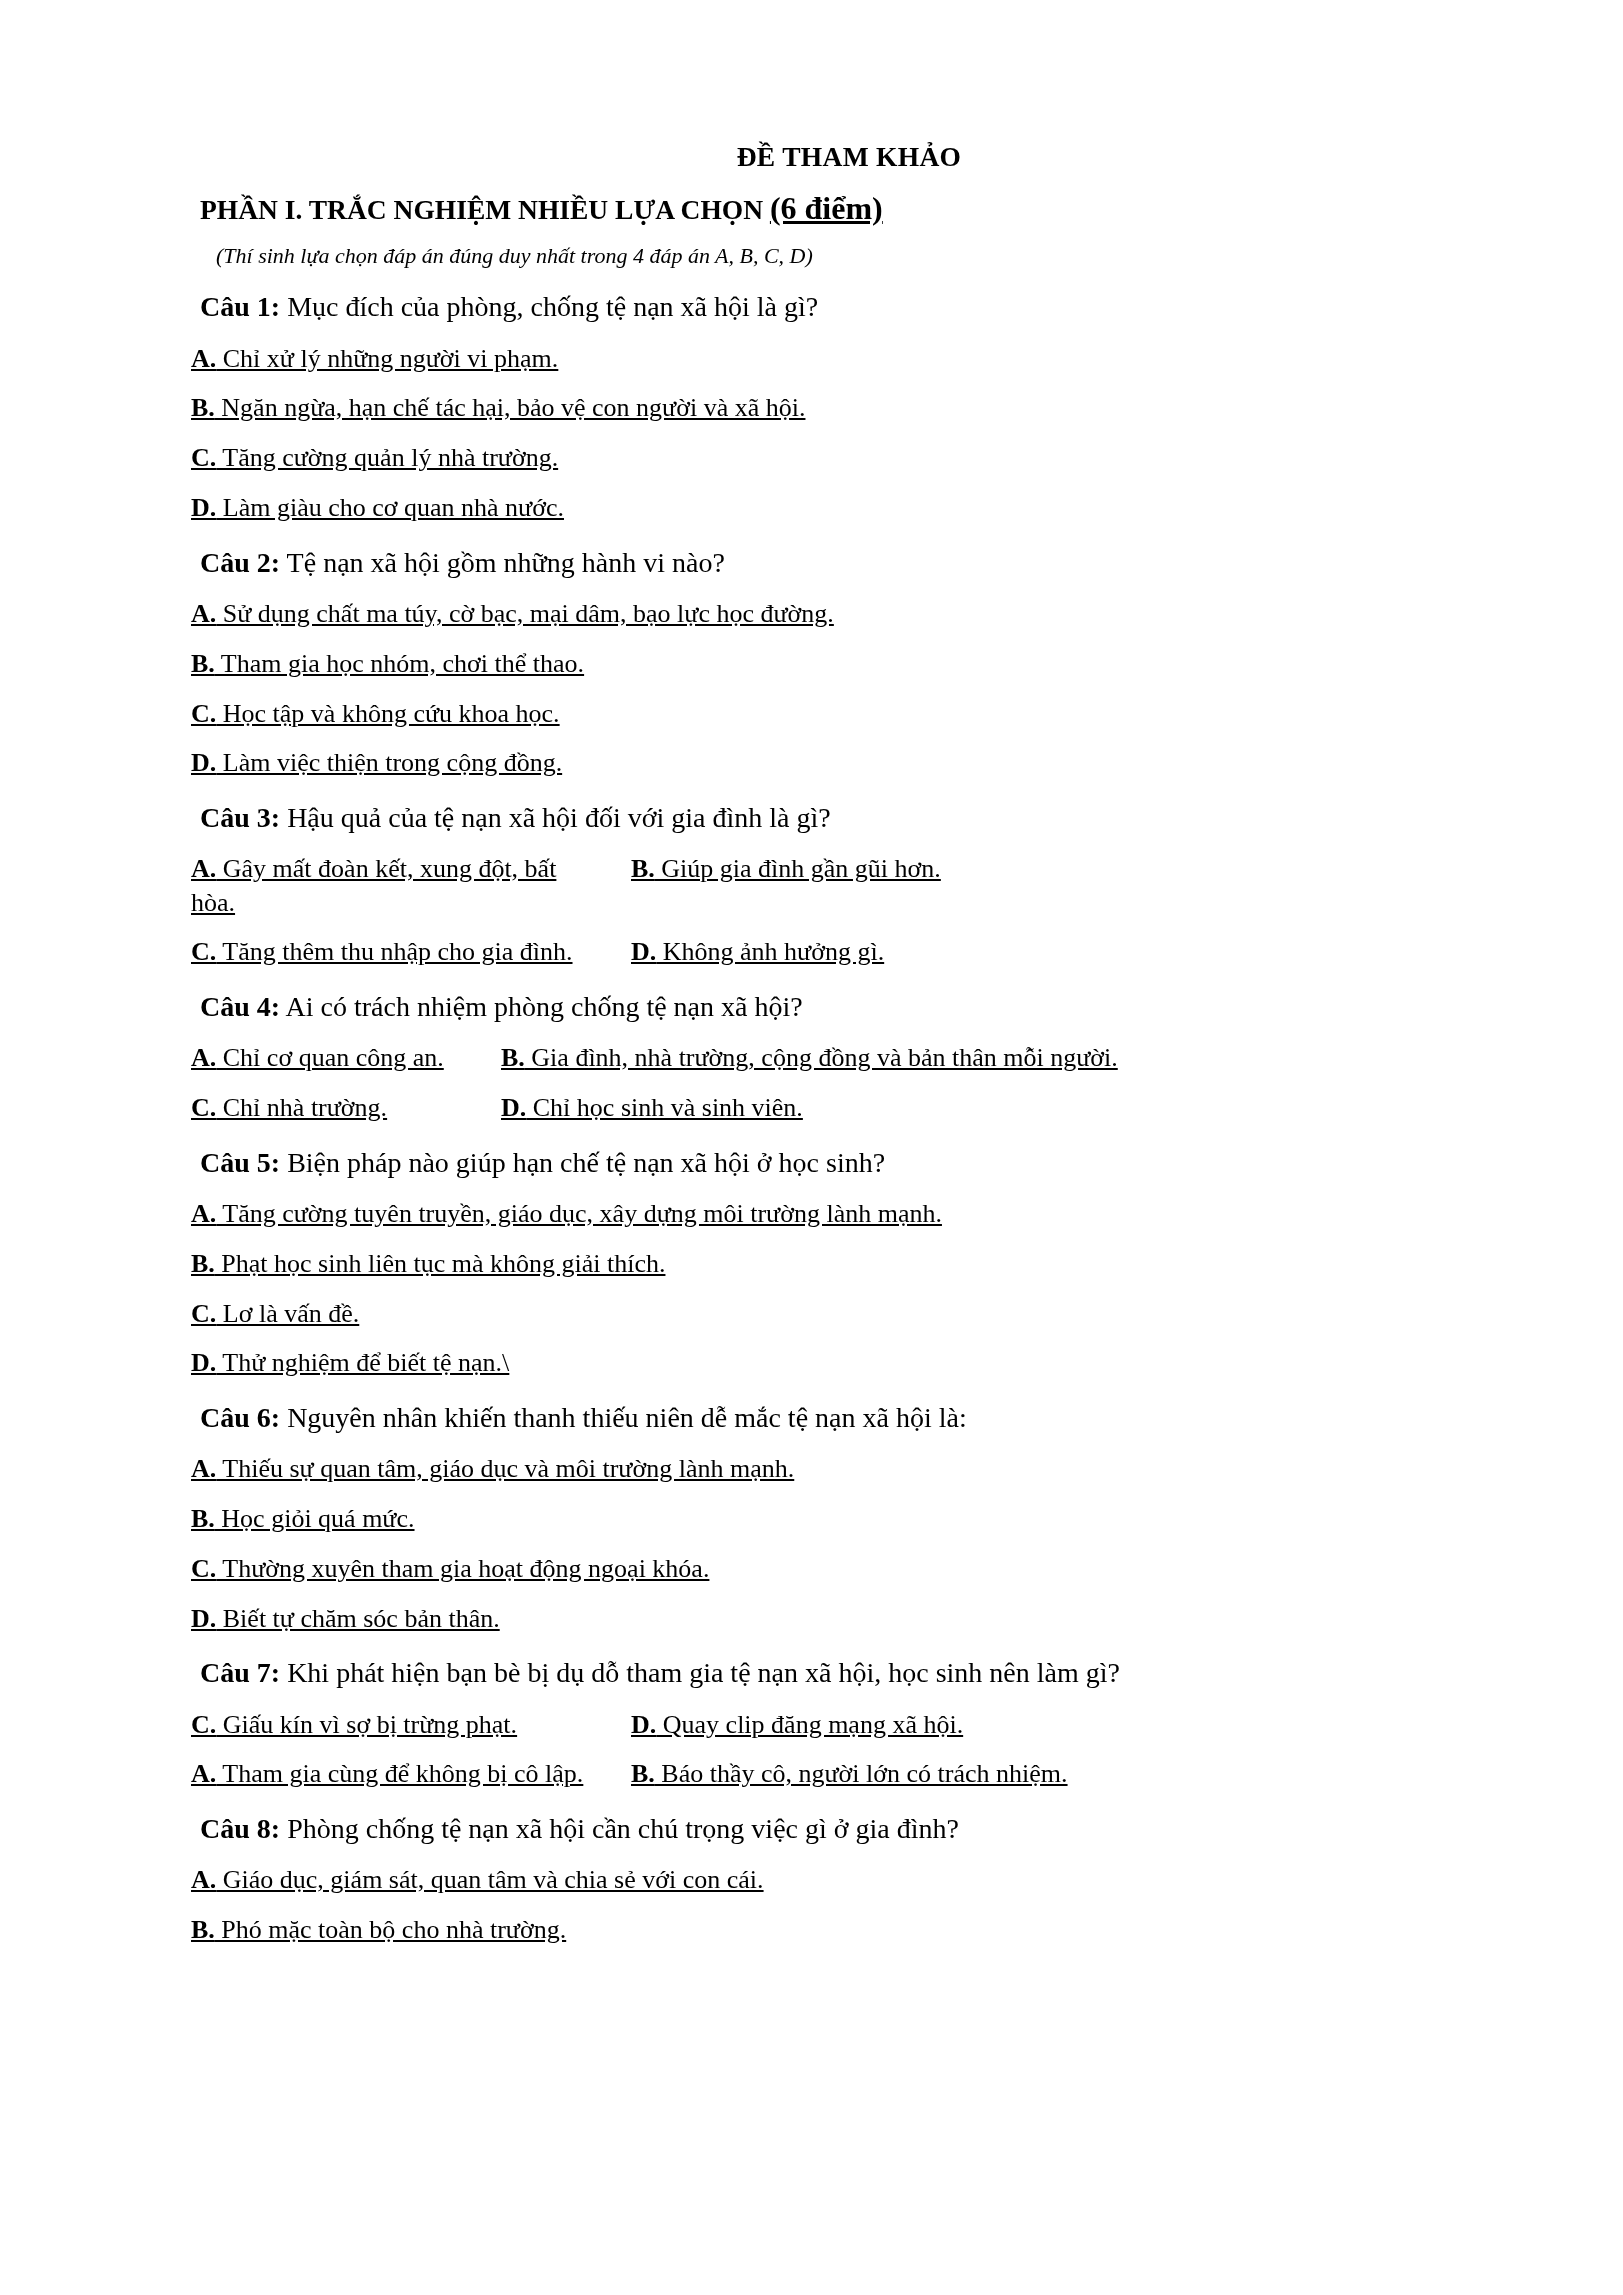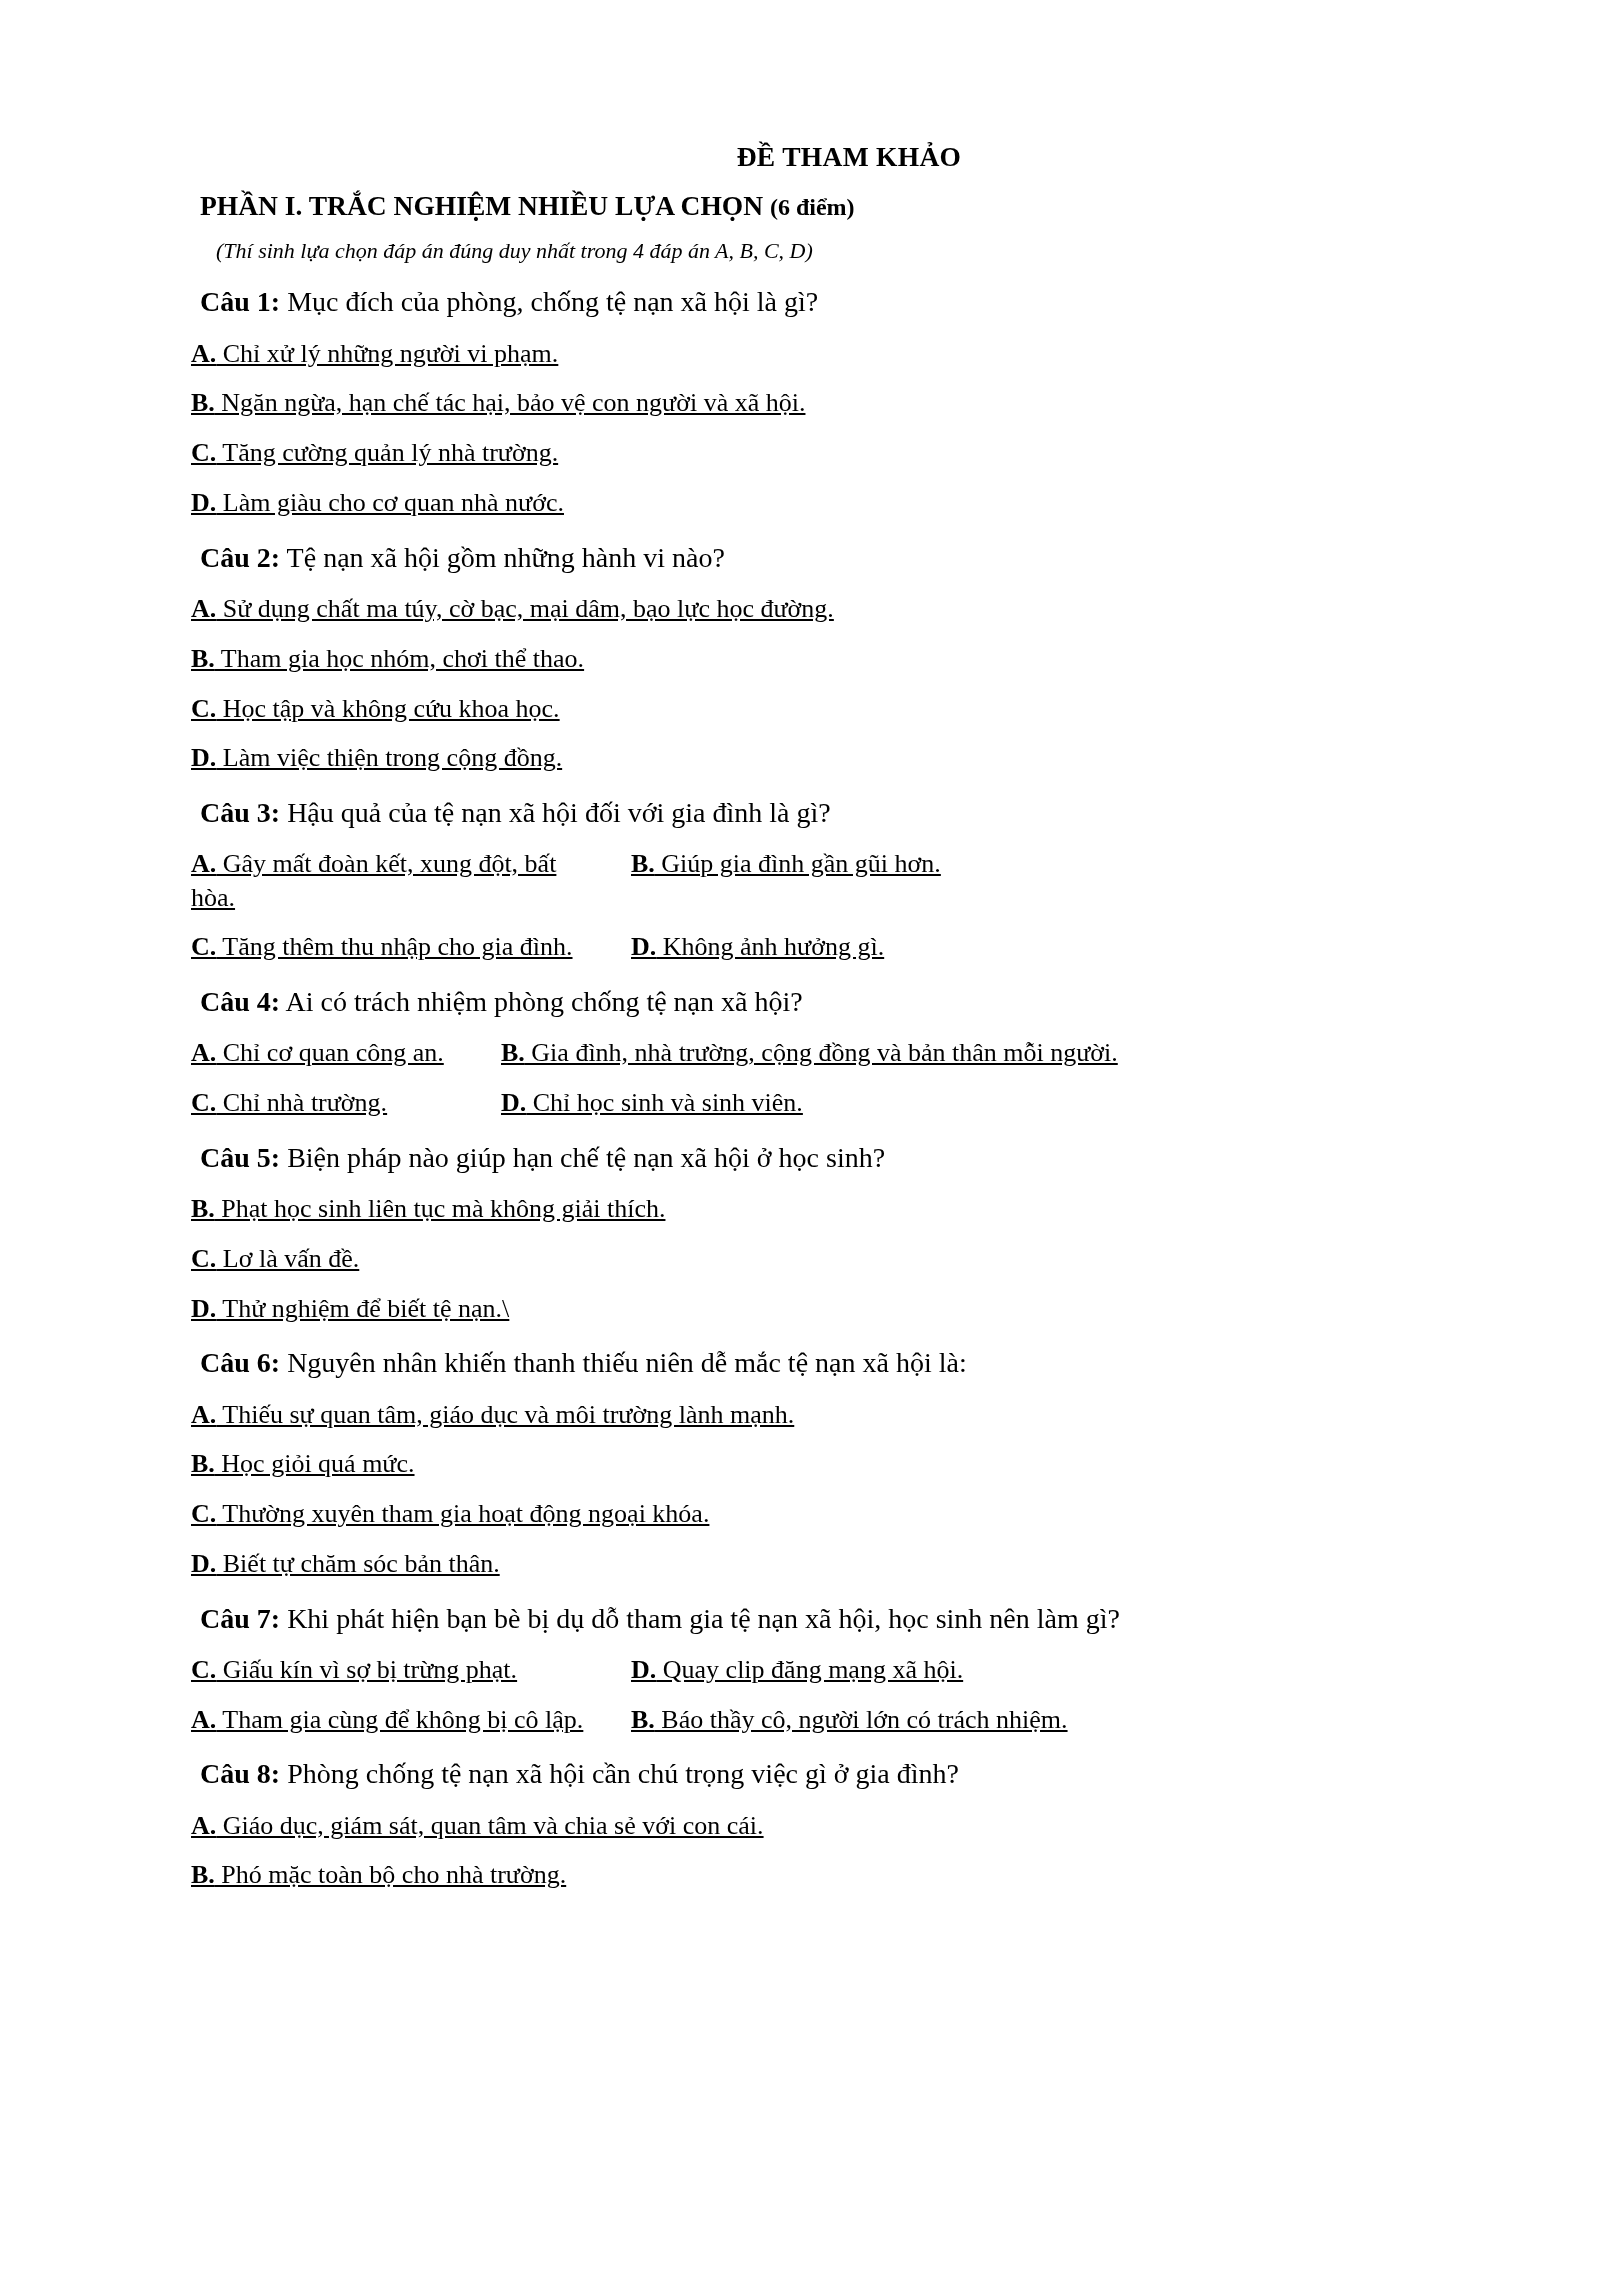--- a/index.html
+++ b/index.html
@@ -29,21 +29,22 @@
     letter-spacing: 0.3px;
     margin: 0 0 7.9px 0;
   }
   .part-heading {
     font-weight: bold;
     font-size: 27.5px;
     margin: 17.3px 0 4.7px 47px;
   }
   .part-heading .pts {
     font-weight: bold;
-    font-size: 24px;
+    font-size: 32px;
+    text-decoration: underline;
   }
   .instruction {
     font-style: italic;
     font-size: 22px;
     margin: 15.7px 0 7.9px 63px;
   }
   .question {
     margin: 20.4px 0 0 47px;
     font-size: 28px;
     line-height: 1.28;
@@ -160,20 +161,23 @@
       <div class="opt"><span class="letter">C.</span><span> Chỉ nhà trường.</span></div>
       <div class="opt"><span class="letter">D.</span><span> Chỉ học sinh và sinh viên.</span></div>
     </div>
   </div>
 
   <div class="question">
     <span class="qlabel">Câu 5:</span><span> Biện pháp nào giúp hạn chế tệ nạn xã hội ở học sinh?</span>
   </div>
   <div class="options">
     <div class="opt-row full">
+      <div class="opt"><span class="letter">A.</span><span> Tăng cường tuyên truyền, giáo dục, xây dựng môi trường lành mạnh.</span></div>
+    </div>
+    <div class="opt-row full">
       <div class="opt"><span class="letter">B.</span><span> Phạt học sinh liên tục mà không giải thích.</span></div>
     </div>
     <div class="opt-row full">
       <div class="opt"><span class="letter">C.</span><span> Lơ là vấn đề.</span></div>
     </div>
     <div class="opt-row full">
       <div class="opt"><span class="letter">D.</span><span> Thử nghiệm để biết tệ nạn.\</span></div>
     </div>
   </div>
 

